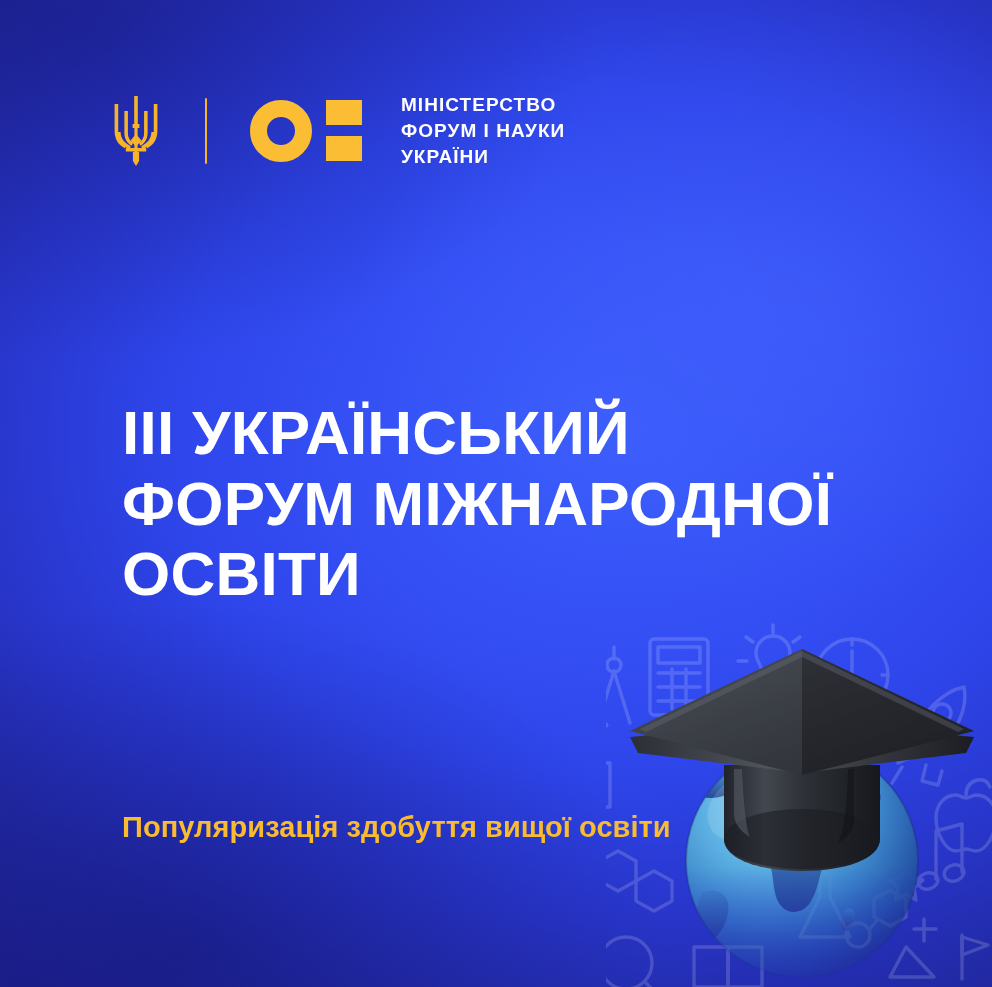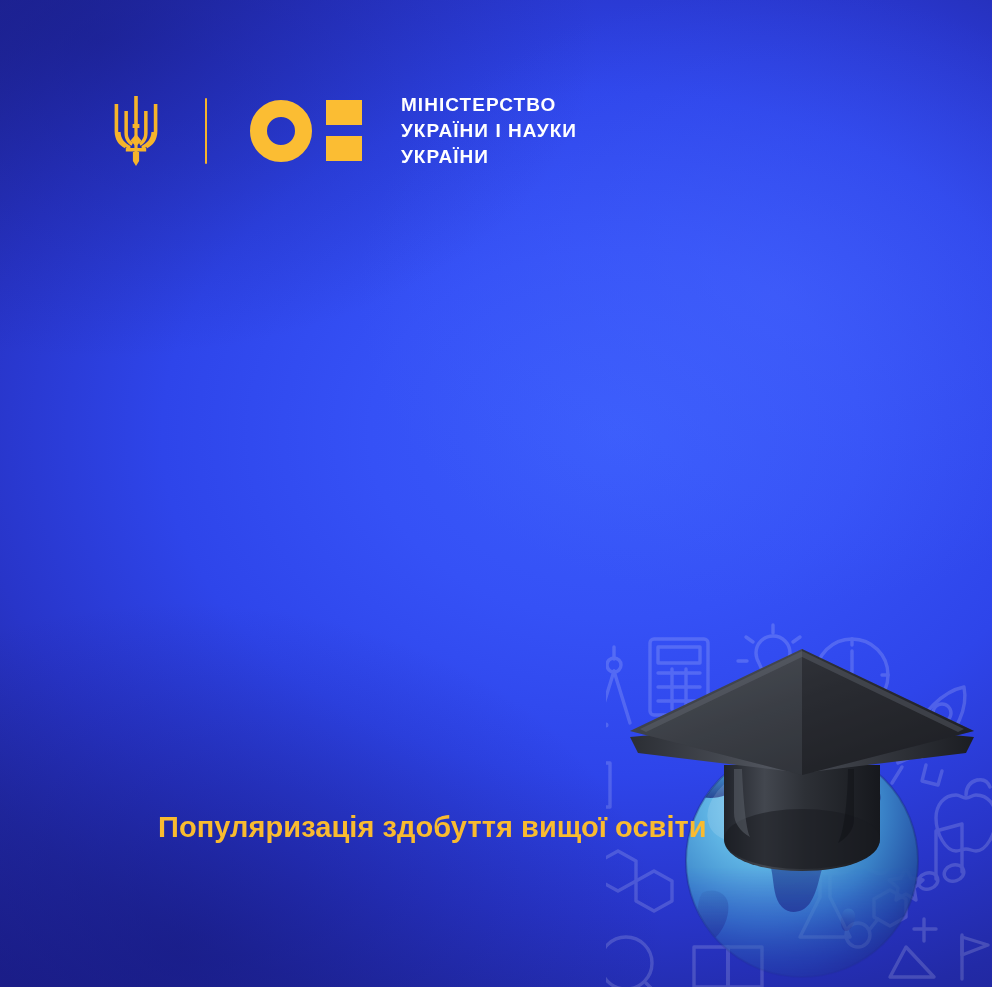--- a/index.html
+++ b/index.html
@@ -89,21 +89,20 @@
   
   .subtitle {
     position:absolute;
     left:122px; top:805px;
     z-index:6;
     color:#f9bb30;
     font-size:29px;
     font-weight:bold;
     line-height:1.55;
     letter-spacing:.002em;
-    margin-left:36px;
   }
   .subtitle-line { display:block; white-space:nowrap; }
 
   
   .artwork {
     position:absolute;
     right:-6px; bottom:-34px;
     width:392px; height:404px;
     z-index:3;
     pointer-events:none;
@@ -151,21 +150,21 @@
     <div class="mark">
       <div class="mark-ring"></div>
       <div class="mark-squares">
         <div class="mark-sq"></div>
         <div class="mark-sq"></div>
       </div>
     </div>
 
     <div class="ministry-text">
       <span>МІНІСТЕРСТВО</span><br>
-      <span>УКРАЇНИ І НАУКИ</span><br>
+      <span>ФОРУМ І НАУКИ</span><br>
       <span>УКРАЇНИ</span>
     </div>
   </div>
 
   <div class="artwork">
 
     <svg class="doodles" viewBox="0 0 392 404">
       <g fill="none" stroke="#ffffff" stroke-width="3.4" stroke-linecap="round" stroke-linejoin="round">
 
         <g>
@@ -379,18 +378,23 @@
       <path d="M24 120 l172 -16 172 16 -8 16 -164 20 -164-20 z" fill="url(#capRimGrad)"></path>
 
       <path d="M24 114 l172 -82 172 82 -172 44 z" fill="url(#capTopGrad)"></path>
 
       <path d="M196 32 l172 82 -172 44 z" fill="#16181c" opacity=".35"></path>
       <path d="M196 32 l-172 82 172 44 z" fill="#5a5f68" opacity=".18"></path>
       <path d="M196 34 l162 78 -6 3 -156-75 -156 75 -6-3 z" fill="#6e737d" opacity=".35"></path>
     </svg>
   </div>
 
+  <h1 class="title">
+    <span class="title-line">III УКРАЇНСЬКИЙ</span>
+    <span class="title-line">ФОРУМ МІЖНАРОДНОЇ</span>
+    <span class="title-line">ОСВІТИ</span>
+  </h1>
 
   <div class="subtitle">
     <span class="subtitle-line">Популяризація здобуття вищої освіти</span>
   </div>
 
 </div>
 
 </body></html>

